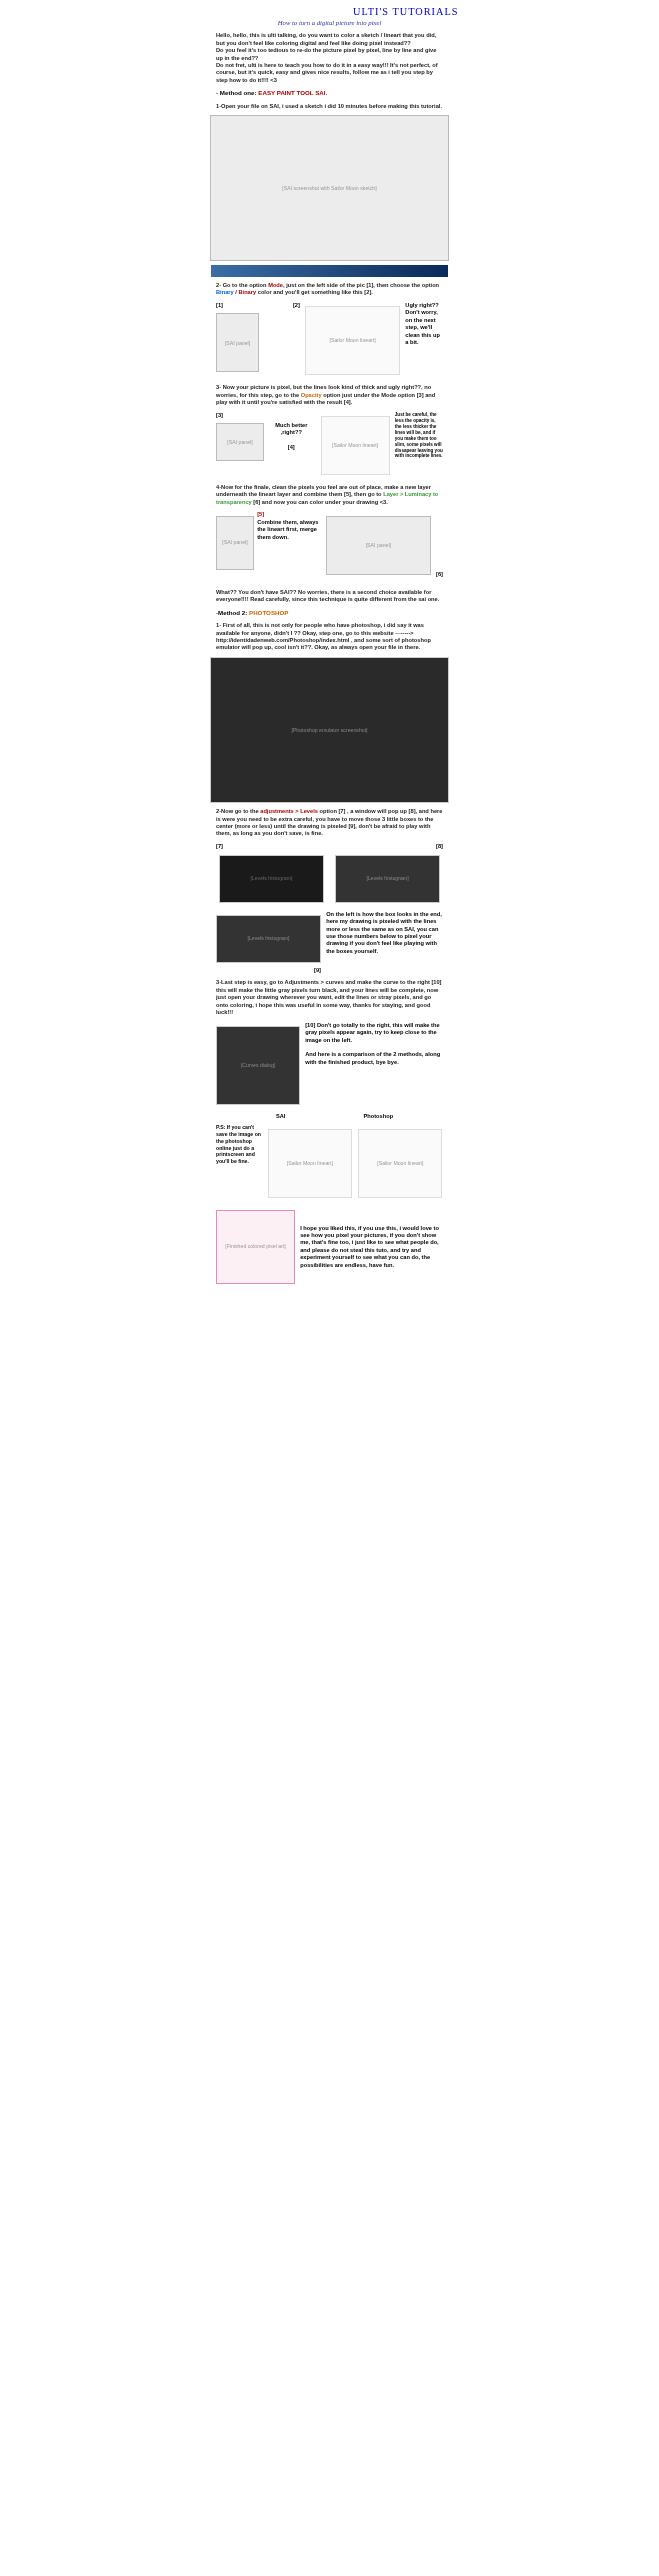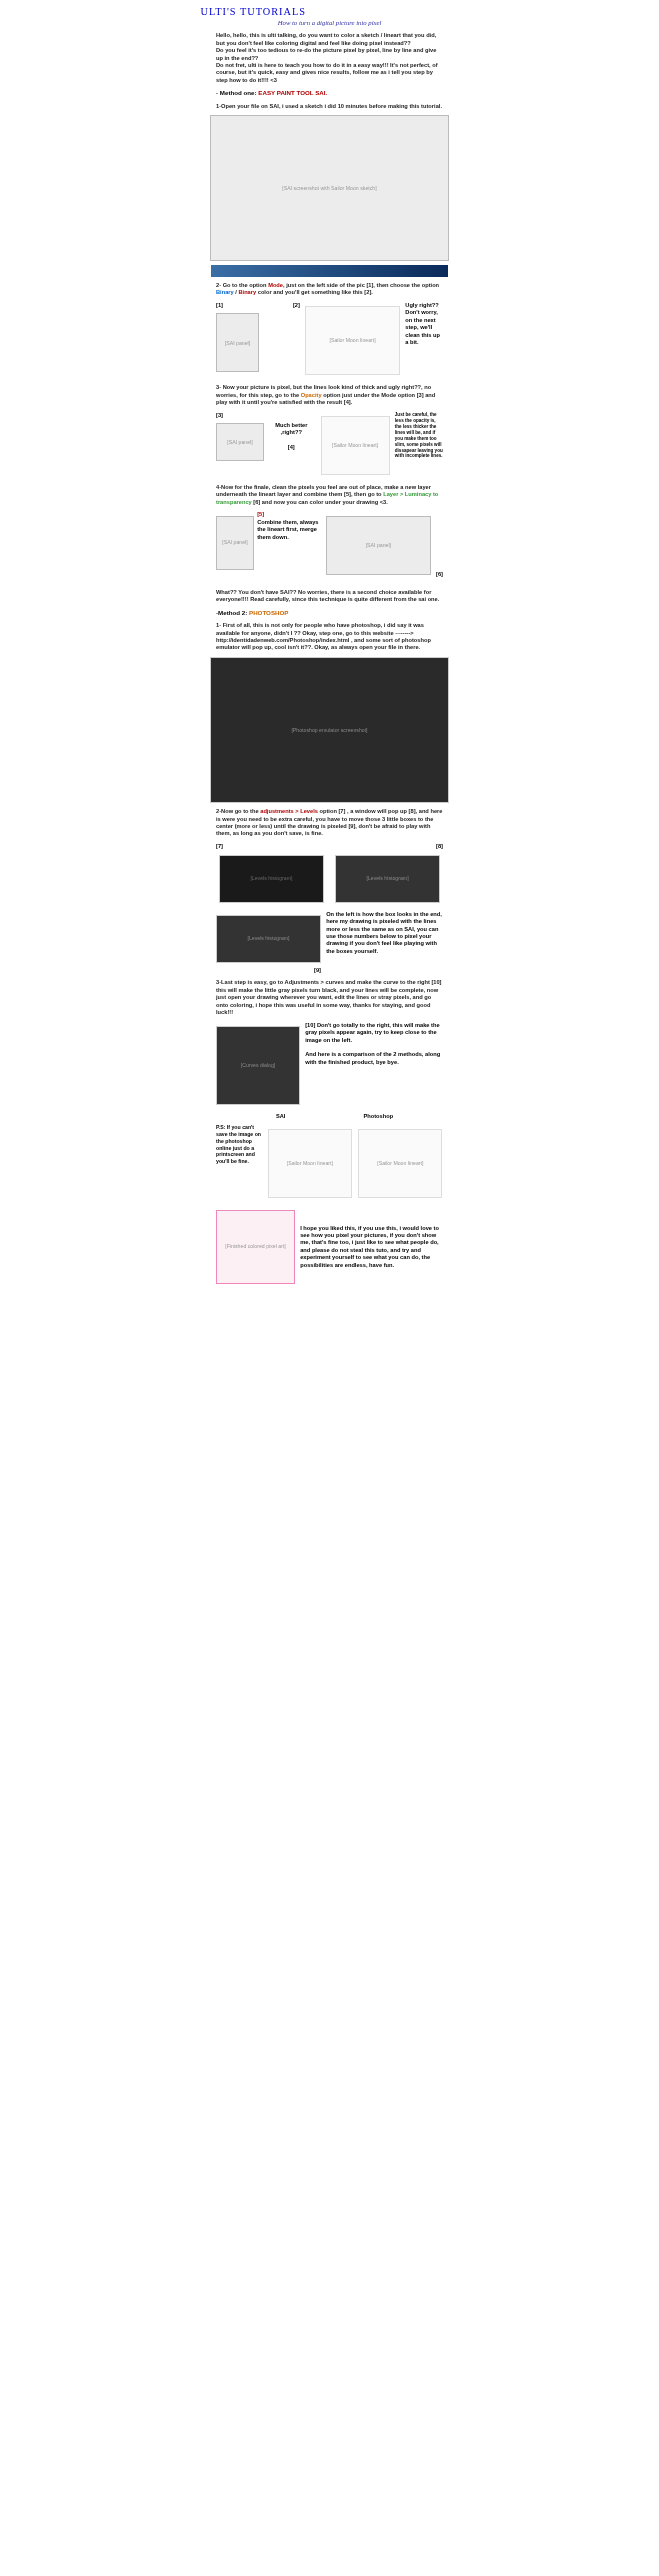--- a/index.html
+++ b/index.html
@@ -1,17 +1,17 @@
 <!DOCTYPE html>
 <html style="font-size:8.2px"><head>
 <meta charset="utf-8">
 <style>
 body{margin:0;background:#fff;width:659px;font-family:Arial,sans-serif}
 .page{background:#fff;width:258px;margin:0 auto;padding:5.2px;font-size:5.7px;line-height:1.3}
-.title1{color:#0000cd;font-family:'Times New Roman',serif;font-size:10.3px;text-align:left;letter-spacing:1px}
+.title1{color:#0000cd;font-family:'Times New Roman',serif;font-size:10.3px;text-align:right;letter-spacing:1px}
 .title2{color:#3333aa;font-family:'Times New Roman',serif;font-size:6.7px;text-align:center;font-style:italic}
 .para{color:#222;margin:5.2px 15.5px}
 .sub{color:#000;font-size:6.2px;margin:5.2px 15.5px}
 .red{color:#aa0000}
 .orange{color:#cc6600}
 .green{color:#339933}
 .blue{color:#0066cc}
 .imgbox{background:#f4f4f4;border:0.5px solid #ccc;margin:4.1px auto;display:flex;align-items:center;justify-content:center;color:#999;font-size:5.2px;font-family:sans-serif}
 .big{width:237px;height:144px}
 .taskbar{width:237px;height:11.3px;background:linear-gradient(to right,#3a6ea5,#0a2a5a);margin:0 auto 5.2px}

